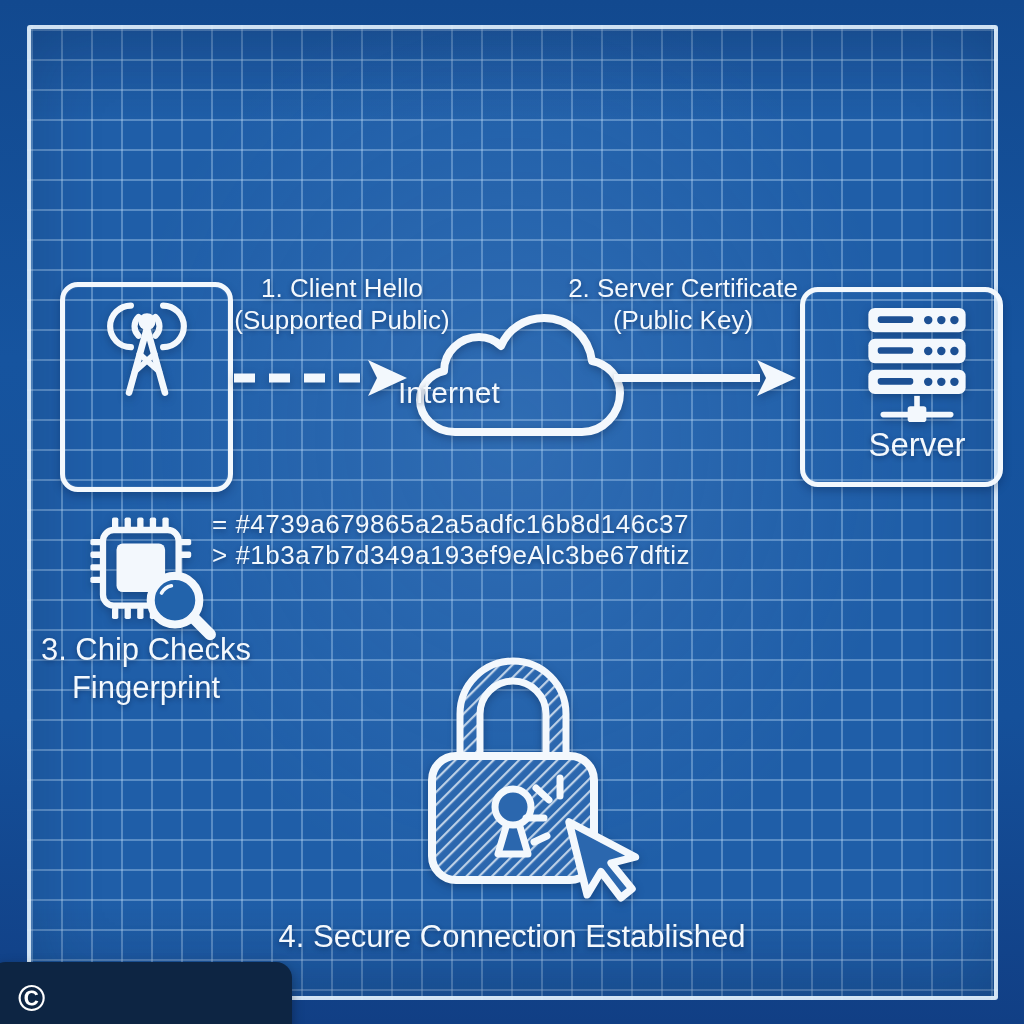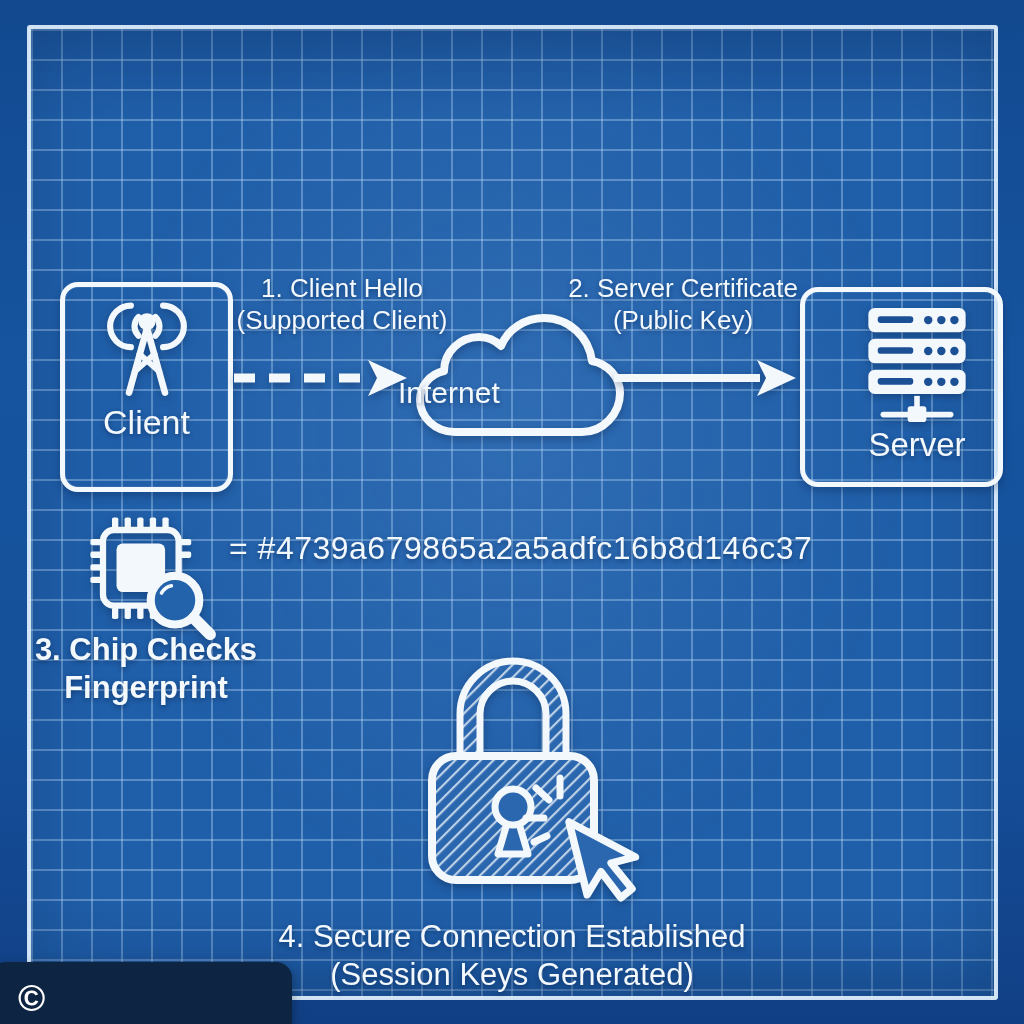--- a/index.html
+++ b/index.html
@@ -27,23 +27,23 @@
     position: absolute; border: 5px solid #f3f8fd; border-radius: 18px;
     box-shadow: 0 4px 8px rgba(4,24,62,0.30), inset 0 0 0 1px rgba(255,255,255,0.08);
     display: flex; flex-direction: column; align-items: center;
   }
   .client-box { left: 60px; top: 282px; width: 163px; height: 200px; }
   .server-box { left: 800px; top: 287px; width: 162px; height: 190px; padding-left: 31px; }
   .node-label { text-align: center; font-size: 34px; line-height: 38px; }
   .step-label { position: absolute; text-align: center; font-size: 26px; line-height: 32px; }
   .step1 { left: 233px; top: 272px; width: 218px; }
   .step2 { left: 563px; top: 272px; width: 240px; }
-  .step3 { left: 24px;  top: 631px; width: 244px; font-size: 31px; line-height: 38px; font-weight: bold; }
+  .step3 { left: 24px;  top: 631px; width: 244px; font-size: 31px; line-height: 38px; }
   .step4 { left: 242px; top: 906px; width: 540px; font-size: 31px; line-height: 38px; margin-top: 12px; }
-  .hash-block { position: absolute; left: 212px; top: 533px; font-size: 32px; line-height: 31px; letter-spacing: 0.5px; padding-left: 17px; }
+  .hash-block { position: absolute; left: 212px; top: 509px; font-size: 26px; line-height: 31px; letter-spacing: 0.5px; }
   .internet-label { position: absolute; left: 398px; top: 376px; width: 232px; text-align: left; font-size: 30px; }
   .icon-shadow { filter: drop-shadow(0 3px 4px rgba(5,25,60,0.35)); }
   .watermark {
     position: absolute; left: -10px; top: 962px; width: 302px; height: 76px;
     background: #0d2543; border-radius: 16px;
     box-shadow: 0 4px 12px rgba(0,0,0,0.35);
     z-index: 5;
   }
   .watermark span {
     display: block; padding-left: 28px; line-height: 74px;
@@ -61,27 +61,26 @@
     <path d="M55 33 L36 101" stroke-width="7"></path>
     <path d="M55 33 L74 101" stroke-width="7"></path>
     <path d="M47 60 L68 79" stroke-width="6"></path>
     <path d="M63 60 L42 79" stroke-width="6"></path>
     <path d="M38 9  A 22 22 0 0 0 38 53" stroke-width="6.5"></path>
     <path d="M46 21 A 14 14 0 0 0 46 41" stroke-width="6.5"></path>
     <path d="M72 9  A 22 22 0 0 1 72 53" stroke-width="6.5"></path>
     <path d="M64 21 A 14 14 0 0 1 64 41" stroke-width="6.5"></path>
   </svg>
   <div class="node-label ink">
-    <div>Client</div>
   </div>
 </div>
 
 <div class="step-label step1 ink">
   <div>1. Client Hello</div>
-  <div>(Supported Client)</div>
+  <div>(Supported Public)</div>
 </div>
 
 <svg class="abs icon-shadow" style="left:231px; top:354px" width="180" height="48" viewBox="0 0 180 48">
   <line x1="3" y1="24" x2="134" y2="24" stroke="#f3f8fd" stroke-width="9" stroke-dasharray="21 14"></line>
   <path d="M176 24 L137 6 L146 24 L137 42 Z" fill="#f3f8fd"></path>
 </svg>
 
 <svg class="abs icon-shadow" style="left:398px; top:306px" width="232" height="150" viewBox="0 0 232 150">
   <path d="M 57 126 C 37 126 22 111 22 94 C 22 80 32 68 46 65 C 46 46 62 31 81 31
            C 89 31 97 34 103 40 C 110 23 127 12 146 12 C 171 12 191 31 194 55
@@ -151,20 +150,21 @@
   </g>
   <rect x="20" y="20" width="84" height="84" rx="12" fill="none" stroke="#f3f8fd" stroke-width="7"></rect>
   <rect x="35" y="35" width="54" height="54" rx="7" fill="#f3f8fd"></rect>
   <circle cx="100" cy="98" r="27" fill="#2263ab" stroke="#f3f8fd" stroke-width="9"></circle>
   <path d="M 85 90 A 17 17 0 0 1 96 82" fill="none" stroke="#f3f8fd" stroke-width="4" stroke-linecap="round"></path>
   <line x1="121" y1="118" x2="139" y2="136" stroke="#f3f8fd" stroke-width="13" stroke-linecap="round"></line>
 </svg>
 
 <div class="hash-block ink">
   <div>= #4739a679865a2a5adfc16b8d146c37</div>
+  <div>&gt; #1b3a7b7d349a193ef9eAlc3be67dftiz</div>
 </div>
 
 <div class="step-label step3 ink">
   <div>3. Chip Checks</div>
   <div>Fingerprint</div>
 </div>
 
 <svg class="abs icon-shadow" style="left:424px; top:650px" width="245" height="258" viewBox="0 0 245 258">
   <defs>
     <pattern id="hatch" width="9" height="9" patternUnits="userSpaceOnUse" patternTransform="rotate(45)">
@@ -182,18 +182,17 @@
     <line x1="102" y1="168" x2="120" y2="168"></line>
     <line x1="110" y1="192" x2="123" y2="186"></line>
   </g>
   <g transform="rotate(-14 145 172)">
     <polygon points="145,172 145,247 164,228 177,258 190,252 176,222 201,222" fill="#2b67ae" stroke="#f3f8fd" stroke-width="7.5" stroke-linejoin="round"></polygon>
   </g>
 </svg>
 
 <div class="step-label step4 ink">
   <div>4. Secure Connection Established</div>
-  <div>(Session Keys Generated)</div>
 </div>
 
 <div class="watermark">
   <span>© TechnoChips</span>
 </div>
 
 </body></html>

